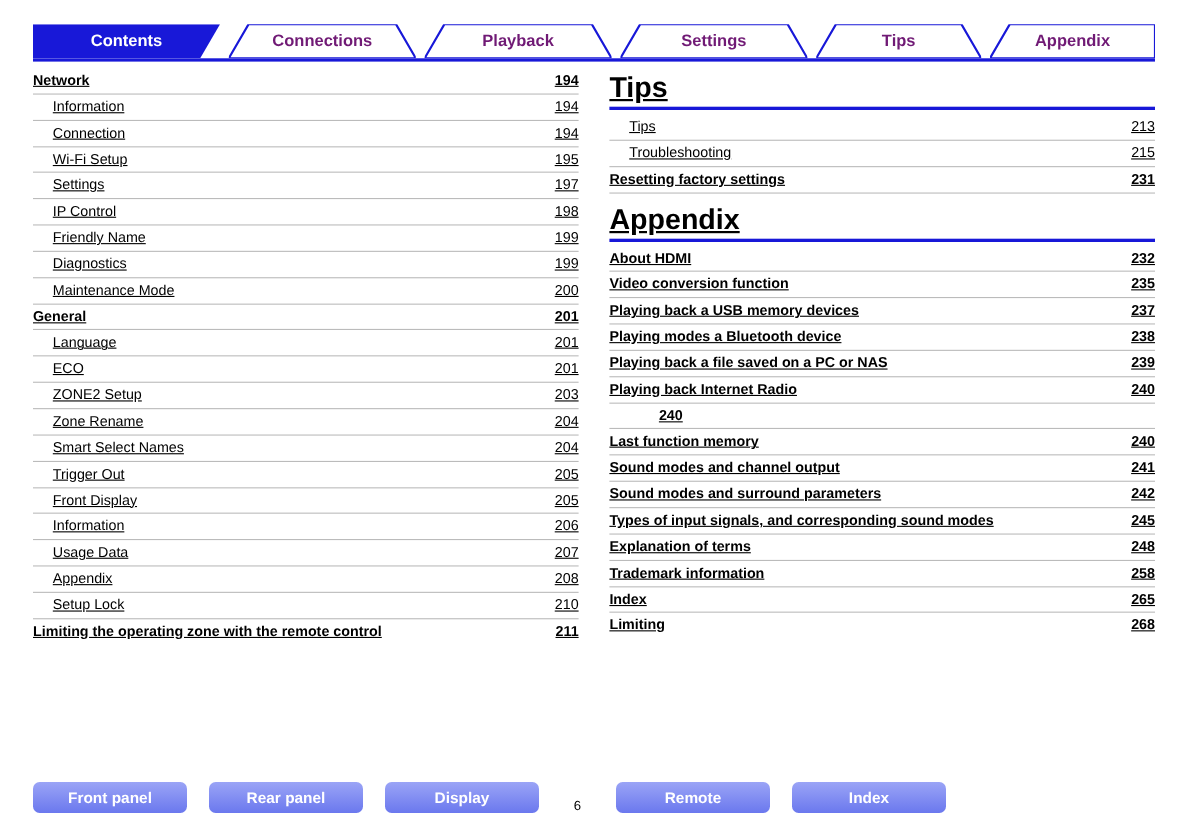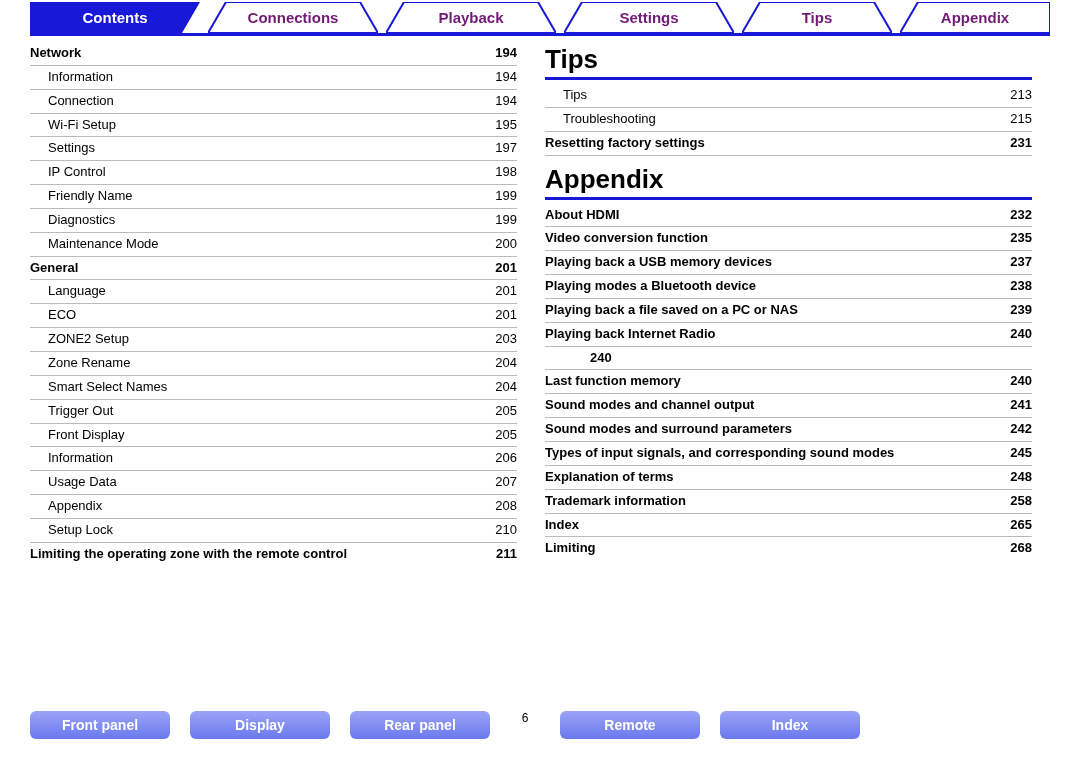--- a/index.html
+++ b/index.html
@@ -8,42 +8,43 @@
     background: #fff;
     width: 1080px;
     height: 761px;
     position: relative;
     overflow: hidden;
   }
   
   .topnav {
     position: relative;
     height: 34px;
-    margin: 2px 30px 0 30px;
+    margin: 22px 30px 0 30px;
     border-bottom: 3px solid #1818d8;
   }
   .tab {
     position: absolute;
     top: 0;
     height: 31px;
     line-height: 31px;
     text-align: center;
     font-size: 15px;
     font-weight: bold;
     cursor: pointer;
   }
   .tab svg { position: absolute; top:0; left:0; width:100%; height:100%; }
   .tab span { position: relative; z-index: 2; }
   .tab-inactive span { color: #701a75; }
   .tab-active span { color: #fff; }
   
   .content {
     display: flex;
-    padding: 6px 48px 0 30px;
+    padding: 6px 30px 0 30px;
     gap: 28px;
+    text-decoration: underline;
   }
   .col {
     flex: 1;
     min-width: 0;
   }
   .row, .row-sub {
     display: flex;
     justify-content: space-between;
     align-items: baseline;
     font-size: 13px;
@@ -63,21 +64,21 @@
     margin-bottom: 2px;
   }
   .underline-blue { border-bottom: 3px solid #1818d8; margin-bottom: 4px; }
   
   .bottomnav {
     position: absolute;
     bottom: 22px;
     left: 30px;
     right: 30px;
     display: flex;
-    align-items: flex-start;
+    align-items: flex-end;
     gap: 20px;
   }
   .btn {
     position: relative;
     height: 28px;
     line-height: 28px;
     color: #fff;
     font-weight: bold;
     font-size: 14px;
     text-align: center;
@@ -320,28 +321,28 @@
           </linearGradient>
         </defs>
         <rect x="0" y="0" width="140" height="28" rx="6" fill="url(#g1)"></rect>
       </svg>
     <span>Front panel</span>
   </div>
   <div class="btn">
     <svg viewBox="0 0 140 28" preserveAspectRatio="none">
         <rect x="0" y="0" width="140" height="28" rx="6" fill="url(#g1)"></rect>
       </svg>
+    <span>Rear panel</span>
+  </div>
+  <div class="btn">
+    <svg viewBox="0 0 140 28" preserveAspectRatio="none">
+        <rect x="0" y="0" width="140" height="28" rx="6" fill="url(#g1)"></rect>
+      </svg>
     <span>Display</span>
   </div>
-  <div class="btn">
-    <svg viewBox="0 0 140 28" preserveAspectRatio="none">
-        <rect x="0" y="0" width="140" height="28" rx="6" fill="url(#g1)"></rect>
-      </svg>
-    <span>Rear panel</span>
-  </div>
   <div class="pagenum">6</div>
   <div class="btn">
     <svg viewBox="0 0 140 28" preserveAspectRatio="none">
         <rect x="0" y="0" width="140" height="28" rx="6" fill="url(#g1)"></rect>
       </svg>
     <span>Remote</span>
   </div>
   <div class="btn">
     <svg viewBox="0 0 140 28" preserveAspectRatio="none">
         <rect x="0" y="0" width="140" height="28" rx="6" fill="url(#g1)"></rect>

